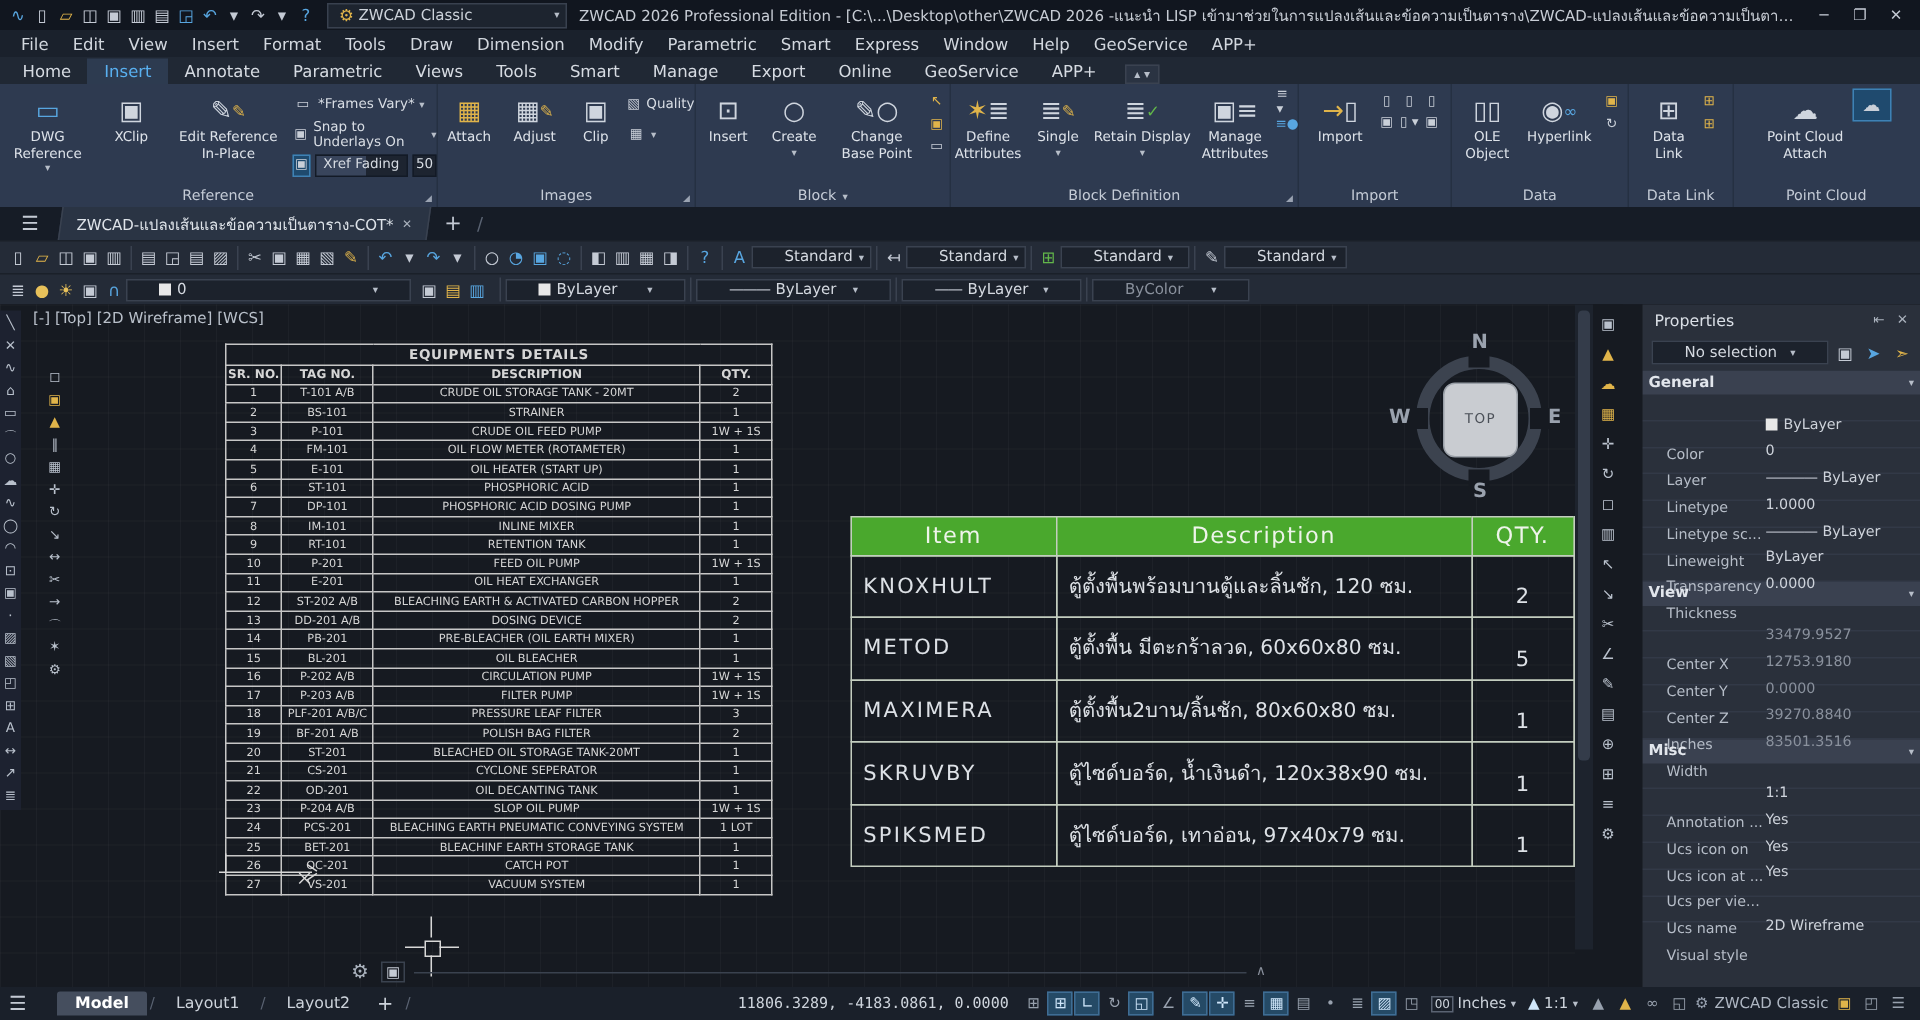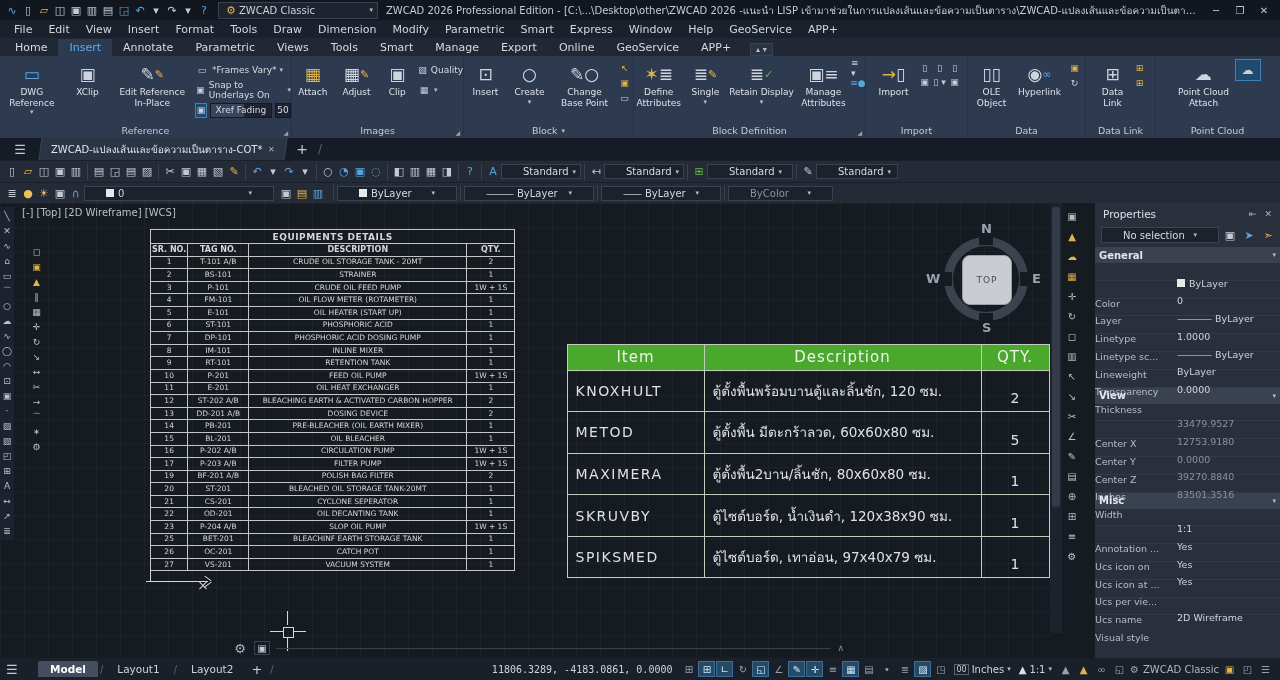--- a/index.html
+++ b/index.html
@@ -86,21 +86,21 @@
   
   #rightstrip{left:1062px;top:0px;width:20px;height:455px;background:#161a21;display:flex;flex-direction:column;align-items:center;gap:5px;padding-top:6px;box-sizing:border-box;}
   #rightstrip .tbtn{width:16px;height:15px;font-size:10px;}
   
   #props{left:1095px;top:0;width:185px;height:455px;background:#2a303b;display:flex;flex-direction:column;box-sizing:border-box;}
   #props-title{height:22px;display:flex;align-items:center;padding:0 8px;font-size:10.5px;color:#dbe0e7;}
   #props-sel{display:flex;align-items:center;gap:3px;padding:2px 4px 4px 6px;}
   #props-sel .field{flex:1;height:16px;}
   .sect{background:#3a4150;height:16px;display:flex;align-items:center;padding:0 4px;font-weight:bold;font-size:10px;color:#e2e6ec;justify-content:space-between;}
   .prow{display:grid;grid-template-columns:82px 1fr;height:16.8px;align-items:center;border-bottom:1px solid #323947;font-size:9.5px;}
-  .prow .plabel{color:#b6bdc8;overflow:hidden;white-space:nowrap;margin-top:40px;}
+  .prow .plabel{padding-left:16px;color:#b6bdc8;overflow:hidden;white-space:nowrap;margin-top:40px;}
   .prow .pval{color:#ced3db;display:flex;align-items:center;gap:4px;overflow:hidden;white-space:nowrap;}
   .prow.muted .pval{color:#8a919d;}
   
   #ucs{left:146px;top:362px;width:70px;height:26px;}
   #ucs .ln{position:absolute;background:#d8d8d8;}
   #cursor{left:270px;top:408px;width:40px;height:40px;}
   #cursor .ln{position:absolute;background:#d8d8d8;}
   #cmdstrip{left:232px;top:438px;width:612px;height:14px;display:flex;align-items:center;gap:6px;}
   #cmdline{flex:1;height:1px;background:#3a424f;}
   
@@ -628,20 +628,26 @@
               <td>CIRCULATION PUMP</td>
               <td>1W + 1S</td>
             </tr>
             <tr>
               <td>17</td>
               <td>P-203 A/B</td>
               <td>FILTER PUMP</td>
               <td>1W + 1S</td>
             </tr>
             <tr>
+              <td>18</td>
+              <td>PLF-201 A/B/C</td>
+              <td>PRESSURE LEAF FILTER</td>
+              <td>3</td>
+            </tr>
+            <tr>
               <td>19</td>
               <td>BF-201 A/B</td>
               <td>POLISH BAG FILTER</td>
               <td>2</td>
             </tr>
             <tr>
               <td>20</td>
               <td>ST-201</td>
               <td>BLEACHED OIL STORAGE TANK-20MT</td>
               <td>1</td>
@@ -656,20 +662,26 @@
               <td>22</td>
               <td>OD-201</td>
               <td>OIL DECANTING TANK</td>
               <td>1</td>
             </tr>
             <tr>
               <td>23</td>
               <td>P-204 A/B</td>
               <td>SLOP OIL PUMP</td>
               <td>1W + 1S</td>
+            </tr>
+            <tr>
+              <td>24</td>
+              <td>PCS-201</td>
+              <td>BLEACHING EARTH PNEUMATIC CONVEYING SYSTEM</td>
+              <td>1 LOT</td>
             </tr>
             <tr>
               <td>25</td>
               <td>BET-201</td>
               <td>BLEACHINF EARTH STORAGE TANK</td>
               <td>1</td>
             </tr>
             <tr>
               <td>26</td>
               <td>OC-201</td>

